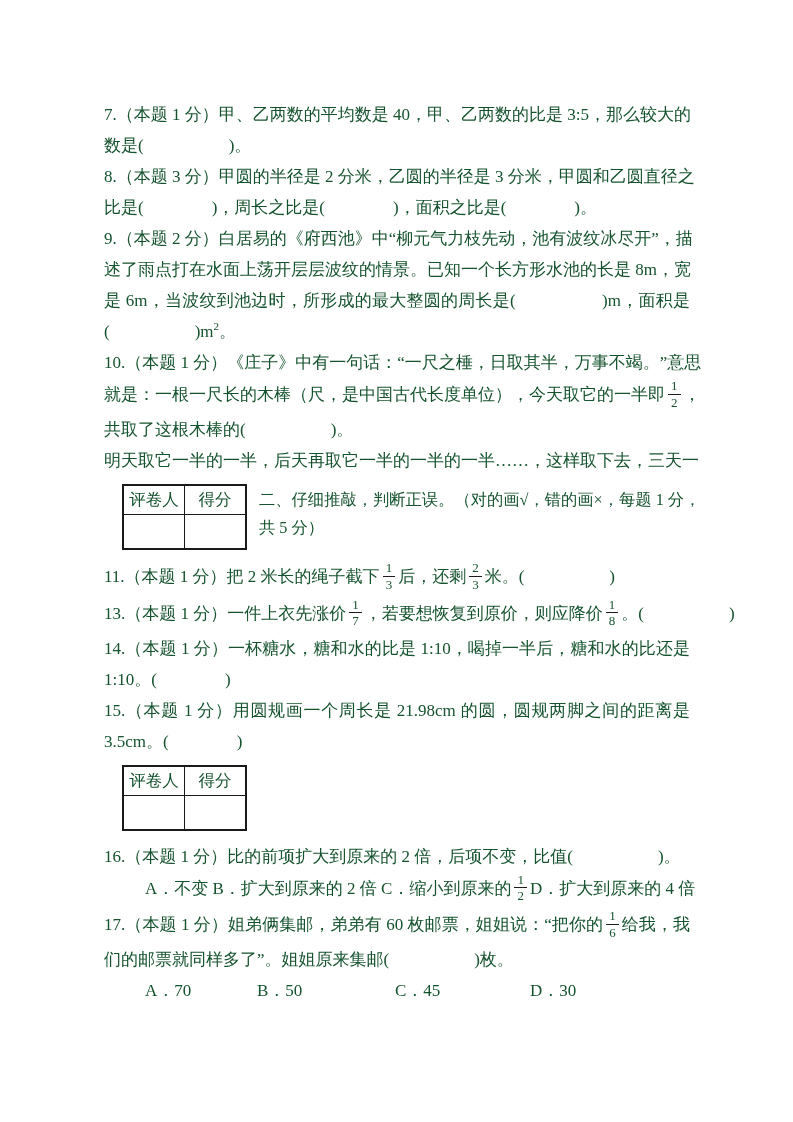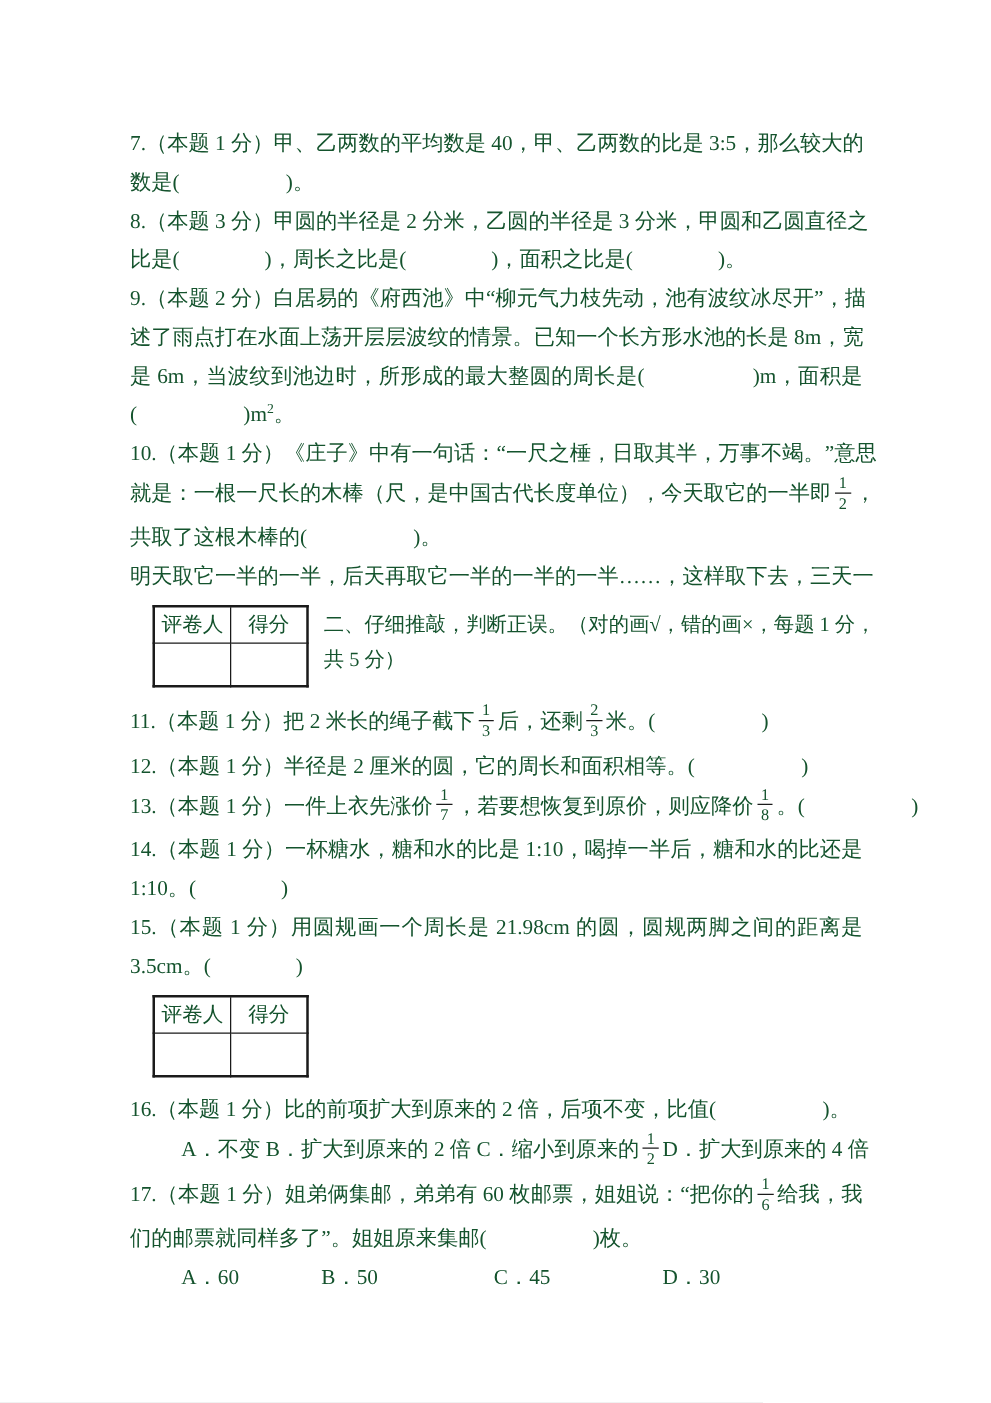--- a/index.html
+++ b/index.html
@@ -80,23 +80,20 @@
       <div class="section-title">
         <div>二、仔细推敲，判断正误。（对的画√，错的画×，每题 1 分，</div>
         <div>共 5 分）</div>
       </div>
     </div>
 
     <div class="q">
         <div class="line">11.（本题 1 分）把 2 米长的绳子截下<span class="frac"><span class="num">1</span><span class="den">3</span></span>后，还剩<span class="frac"><span class="num">2</span><span class="den">3</span></span>米。(　　　　　)</div>
       </div>
     <div class="q">
-        <div class="line">12.（本题 1 分）半径是 2 厘米的圆，它的周长和面积相等。(　　　　　)</div>
-      </div>
-    <div class="q">
         <div class="line">13.（本题 1 分）一件上衣先涨价<span class="frac"><span class="num">1</span><span class="den">7</span></span>，若要想恢复到原价，则应降价<span class="frac"><span class="num">1</span><span class="den">8</span></span>。(　　　　　)</div>
       </div>
     <div class="q">
         <div class="line full">14.（本题 1 分）一杯糖水，糖和水的比是 1:10，喝掉一半后，糖和水的比还是</div>
         <div class="line">1:10。(　　　　)</div>
       </div>
     <div class="q">
         <div class="line full">15.（本题 1 分）用圆规画一个周长是 21.98cm 的圆，圆规两脚之间的距离是</div>
         <div class="line">3.5cm。(　　　　)</div>
       </div>
@@ -121,20 +118,20 @@
       </div>
     <div class="q indent">
         <div class="line">A．不变 B．扩大到原来的 2 倍  C．缩小到原来的<span class="frac"><span class="num">1</span><span class="den">2</span></span>D．扩大到原来的 4 倍</div>
       </div>
 
     <div class="q">
         <div class="line full">17.（本题 1 分）姐弟俩集邮，弟弟有 60 枚邮票，姐姐说：“把你的<span class="frac"><span class="num">1</span><span class="den">6</span></span>给我，我</div>
         <div class="line">们的邮票就同样多了”。姐姐原来集邮(　　　　　)枚。</div>
       </div>
     <div class="choices">
-      <span>A．60</span>
+      <span>A．70</span>
       <span>B．50</span>
       <span>C．45</span>
       <span>D．30</span>
     </div>
 
   </div>
 </div>
 
 </body></html>

